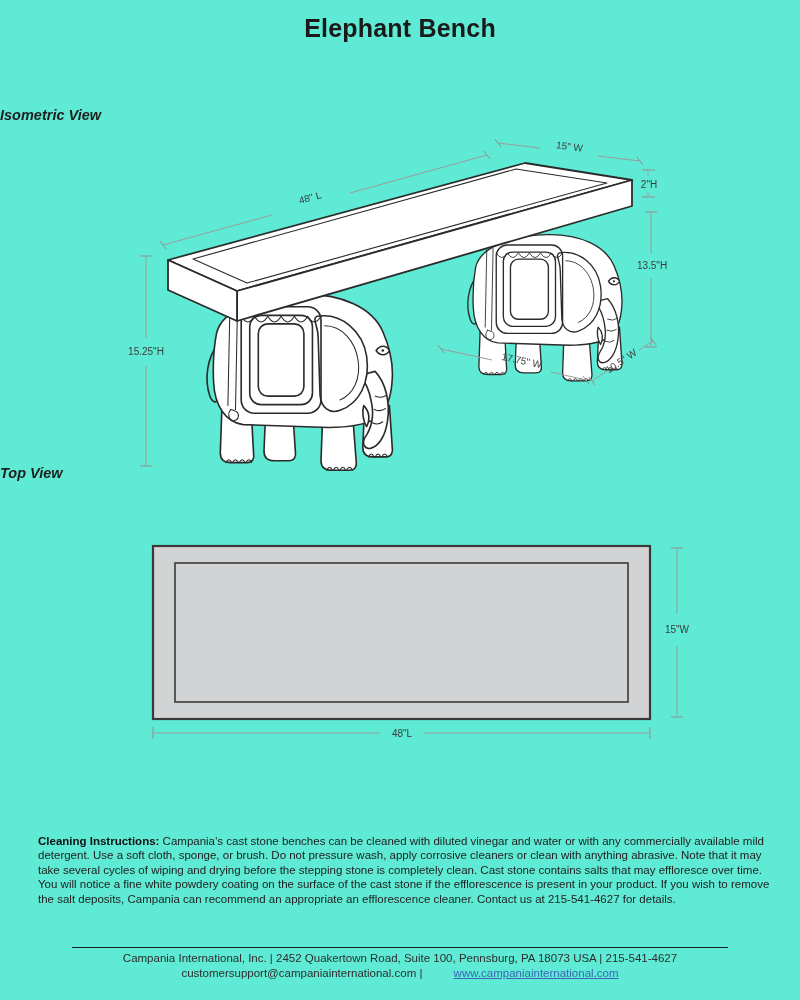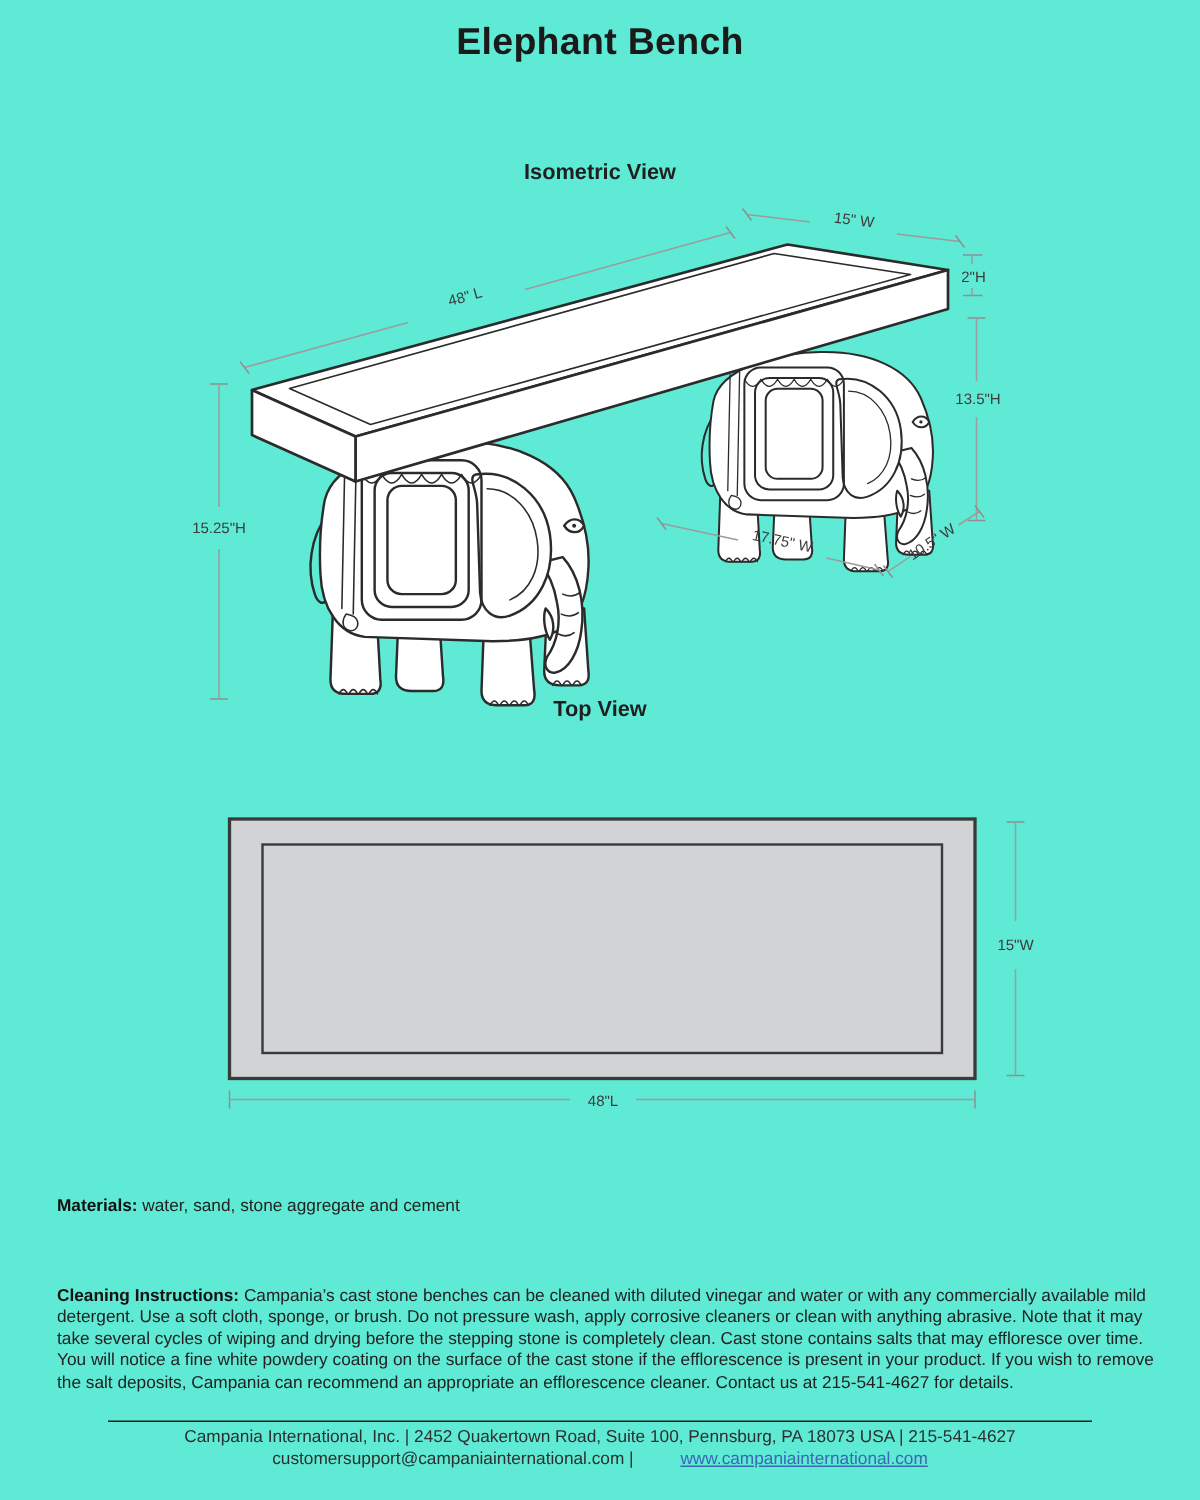--- a/index.html
+++ b/index.html
@@ -5,33 +5,33 @@
   html,body{margin:0;padding:0;background:#ffffff;}
   .page{
     position:relative;width:800px;height:1000px;background:#5eead4;overflow:hidden;
     font-family:"Liberation Sans",sans-serif;color:#1c1c1c;
   }
   .title{
     position:absolute;top:14px;left:0;width:800px;text-align:center;
     font-size:25px;font-weight:700;letter-spacing:.2px;color:#1a1a1a;
   }
   .section-heading{
-    position:absolute;left:0;width:800px;text-align:center;
-    font-size:14.5px;font-weight:700;color:#1f1f1f;z-index:5;
+    position:absolute;left:0;width:800px;
+    font-size:14.5px;font-weight:700;color:#1f1f1f;z-index:5;font-style:italic;
   }
   .iso-heading{top:107px;}
   .top-heading{top:465px;}
   svg.drawing{position:absolute;left:0;}
   .iso-svg{top:130px;width:800px;height:360px;}
   .topview-svg{top:530px;width:800px;height:230px;}
   .para{
     position:absolute;left:38px;width:732px;font-size:11.5px;line-height:14.4px;color:#222;
   }
   .materials{top:797px;}
-  .cleaning{top:857px;}
+  .cleaning{top:834px;}
   .para b{font-weight:700;color:#111;}
   .footer-rule{
     position:absolute;top:947px;left:72px;width:656px;height:0;
     border-top:1.6px solid #1c1c1c;
   }
   .footer-line{
     position:absolute;left:0;width:800px;text-align:center;
     font-size:11.5px;color:#2e2e2e;
   }
   .footer-line1{top:952px;}
@@ -148,21 +148,20 @@
       <path class="dim-tick" d="M671,548 L683,548 M671,717 L683,717"></path>
       <path class="dim-line" d="M677,548 L677,614 M677,646 L677,717"></path>
       <text class="dim-text" text-anchor="middle" x="677" y="633">15"W</text>
 
       <path class="dim-tick" d="M153,727 L153,739 M650,727 L650,739"></path>
       <path class="dim-line" d="M153,733 L380,733 M424,733 L650,733"></path>
       <text class="dim-text" text-anchor="middle" x="402" y="737">48"L</text>
     </g>
   </svg>
 
-  <div class="para materials"><b>Materials:</b><span> water, sand, stone aggregate and cement</span></div>
 
   <div class="para cleaning"><b>Cleaning Instructions:</b><span> Campania’s cast stone benches can be cleaned with diluted vinegar and water or with any commercially available mild detergent. Use a soft cloth, sponge, or brush. Do not pressure wash, apply corrosive cleaners or clean with anything abrasive. Note that it may take several cycles of wiping and drying before the stepping stone is completely clean. Cast stone contains salts that may effloresce over time. You will notice a fine white powdery coating on the surface of the cast stone if the efflorescence is present in your product. If you wish to remove the salt deposits, Campania can recommend an appropriate an efflorescence cleaner. Contact us at 215-541-4627 for details.</span></div>
 
   <div class="footer-rule"></div>
   <div class="footer-line footer-line1">Campania International, Inc. | 2452 Quakertown Road, Suite 100, Pennsburg, PA 18073 USA | 215-541-4627</div>
   <div class="footer-line footer-line2"><span>customersupport@campaniainternational.com</span><span> | </span><a class="footer-link">www.campaniainternational.com</a></div>
 
 </div>
 
 </body></html>

